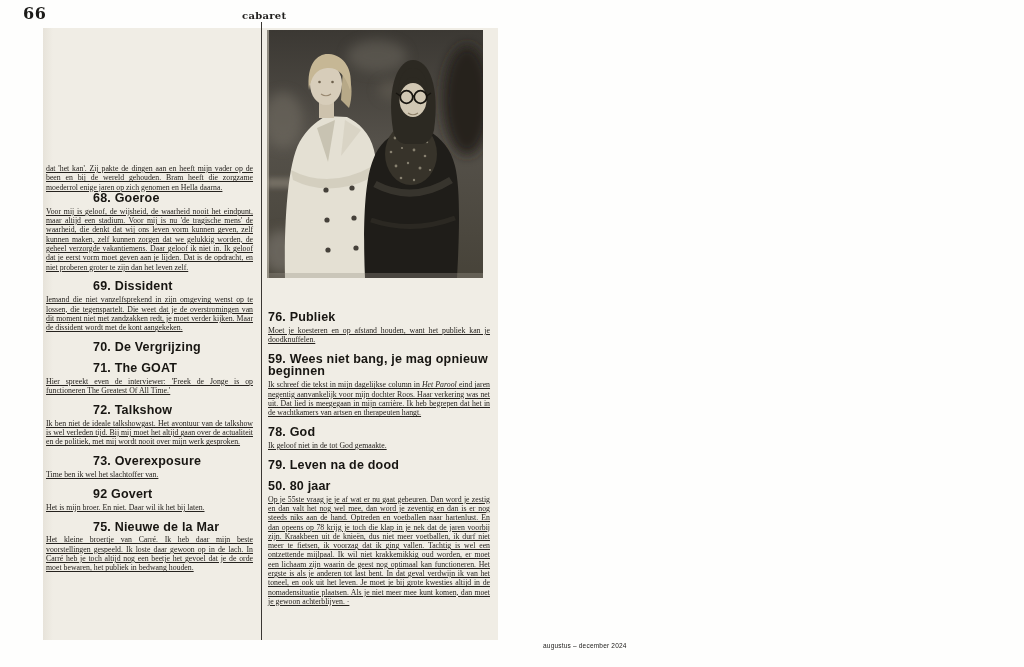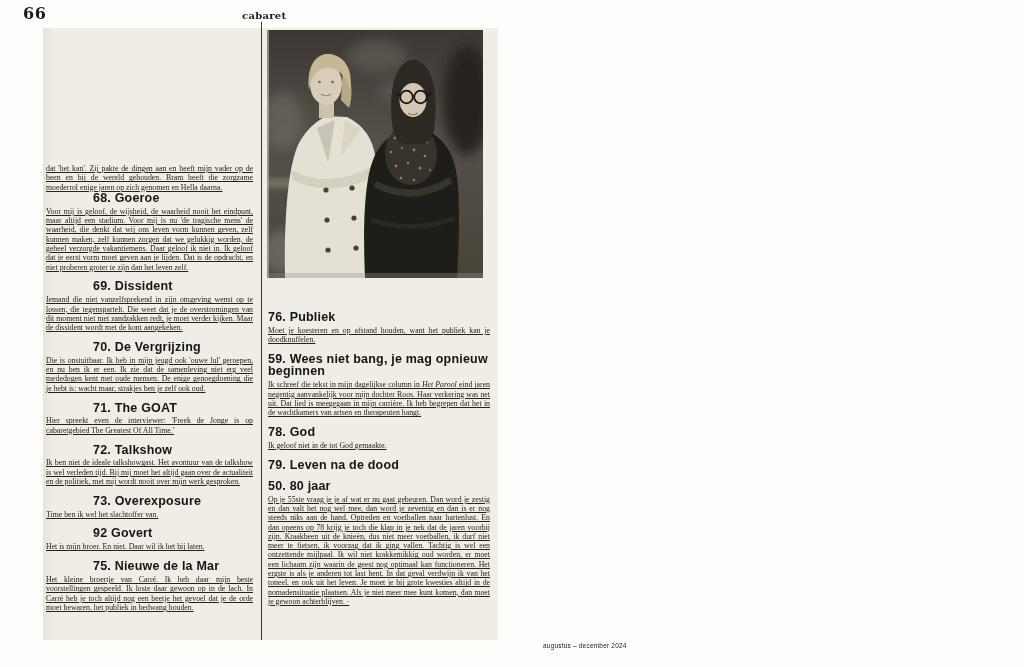--- a/index.html
+++ b/index.html
@@ -150,26 +150,25 @@
     <p class="body">Voor mij is geloof, de wijsheid, de waarheid nooit het eindpunt, maar altijd een stadium. Voor mij is nu 'de tragische mens' de waarheid, die denkt dat wij ons leven vorm kunnen geven, zelf kunnen maken, zelf kunnen zorgen dat we gelukkig worden, de geheel verzorgde vakantiemens. Daar geloof ik niet in. Ik geloof dat je eerst vorm moet geven aan je lijden. Dat is de opdracht, en niet proberen groter te zijn dan het leven zelf.</p>
   </section>
 
   <section class="article-section">
     <h3 class="sec-heading">69. Dissident</h3>
     <p class="body">Iemand die niet vanzelfsprekend in zijn omgeving wenst op te lossen, die tegenspartelt. Die weet dat je de overstromingen van dit moment niet met zandzakken redt, je moet verder kijken. Maar de dissident wordt met de kont aangekeken.</p>
   </section>
 
   <section class="article-section">
     <h3 class="sec-heading">70. De Vergrijzing</h3>
-    <p class="body">Die is onstuitbaar. Ik heb in mijn jeugd ook 'ouwe lul' geroepen, en nu ben ik er een. Ik zie dat de samenleving niet erg veel mededogen kent met oude mensen. De enige genoegdoening die je hebt is: wacht maar, strakjes ben je zelf ook oud.</p>
   </section>
 
   <section class="article-section">
     <h3 class="sec-heading">71. The GOAT</h3>
-    <p class="body">Hier spreekt even de interviewer: 'Freek de Jonge is op cabaretgebied The Greatest Of All Time.'</p>
+    <p class="body">Hier spreekt even de interviewer: 'Freek de Jonge is op functioneren The Greatest Of All Time.'</p>
   </section>
 
   <section class="article-section">
     <h3 class="sec-heading">72. Talkshow</h3>
     <p class="body">Ik ben niet de ideale talkshowgast. Het avontuur van de talkshow is wel verleden tijd. Bij mij moet het altijd gaan over de actualiteit en de politiek, met mij wordt nooit over mijn werk gesproken.</p>
   </section>
 
   <section class="article-section">
     <h3 class="sec-heading">73. Overexposure</h3>
     <p class="body">Time ben ik wel het slachtoffer van.</p>

